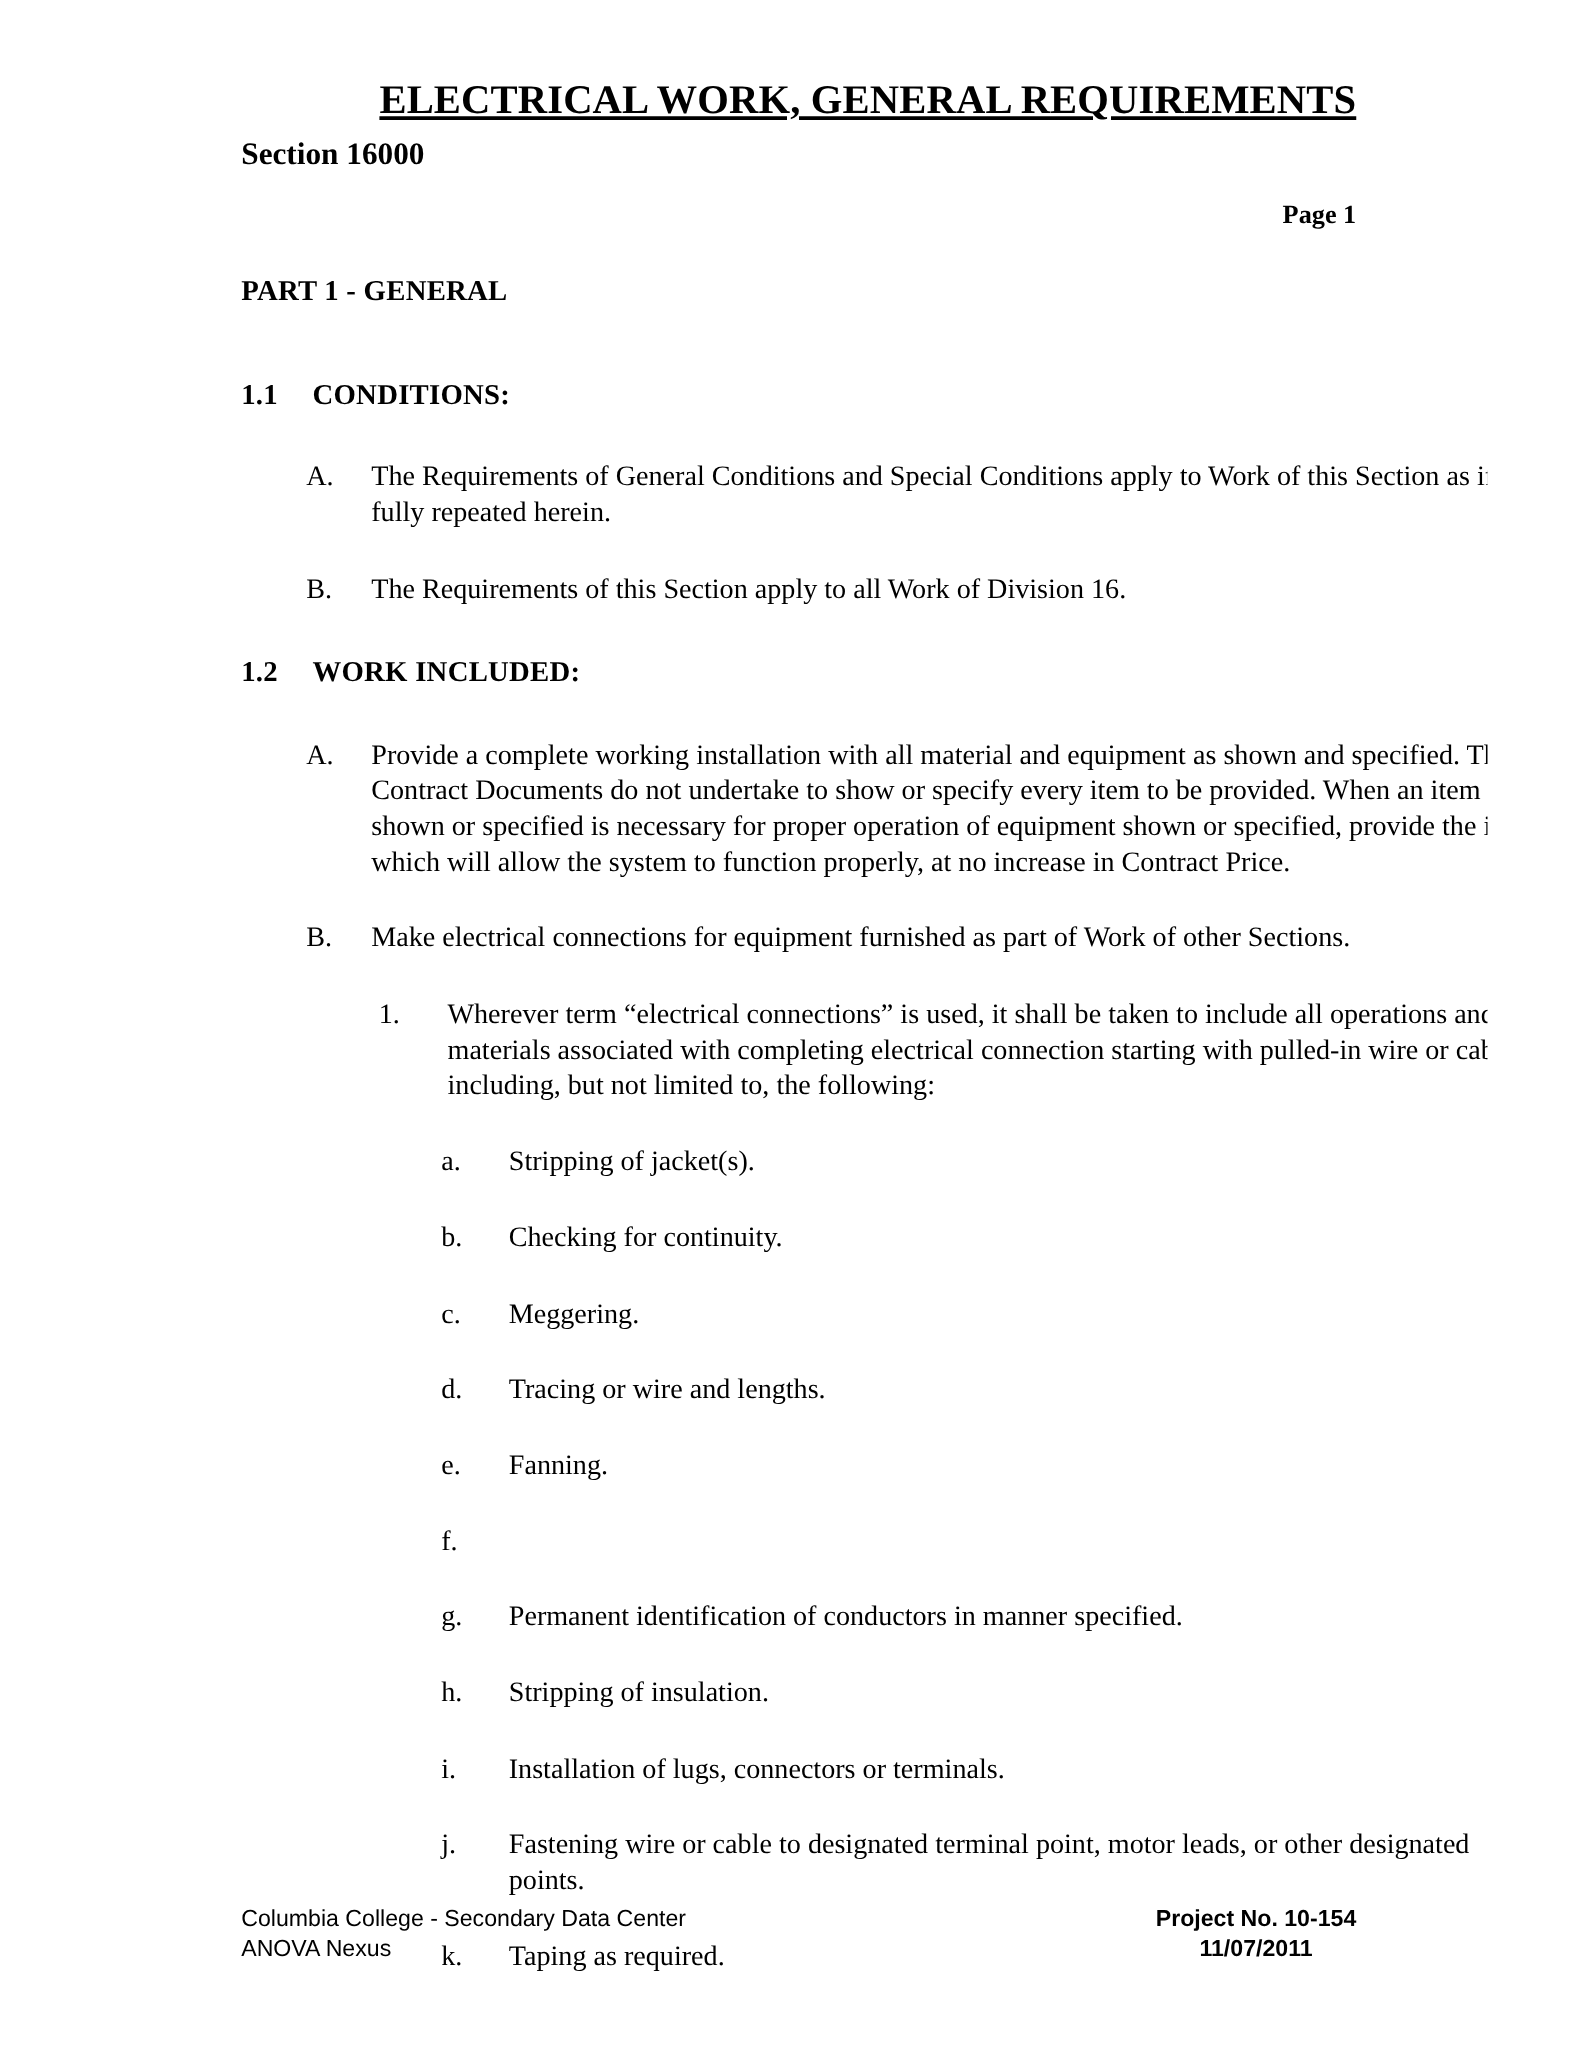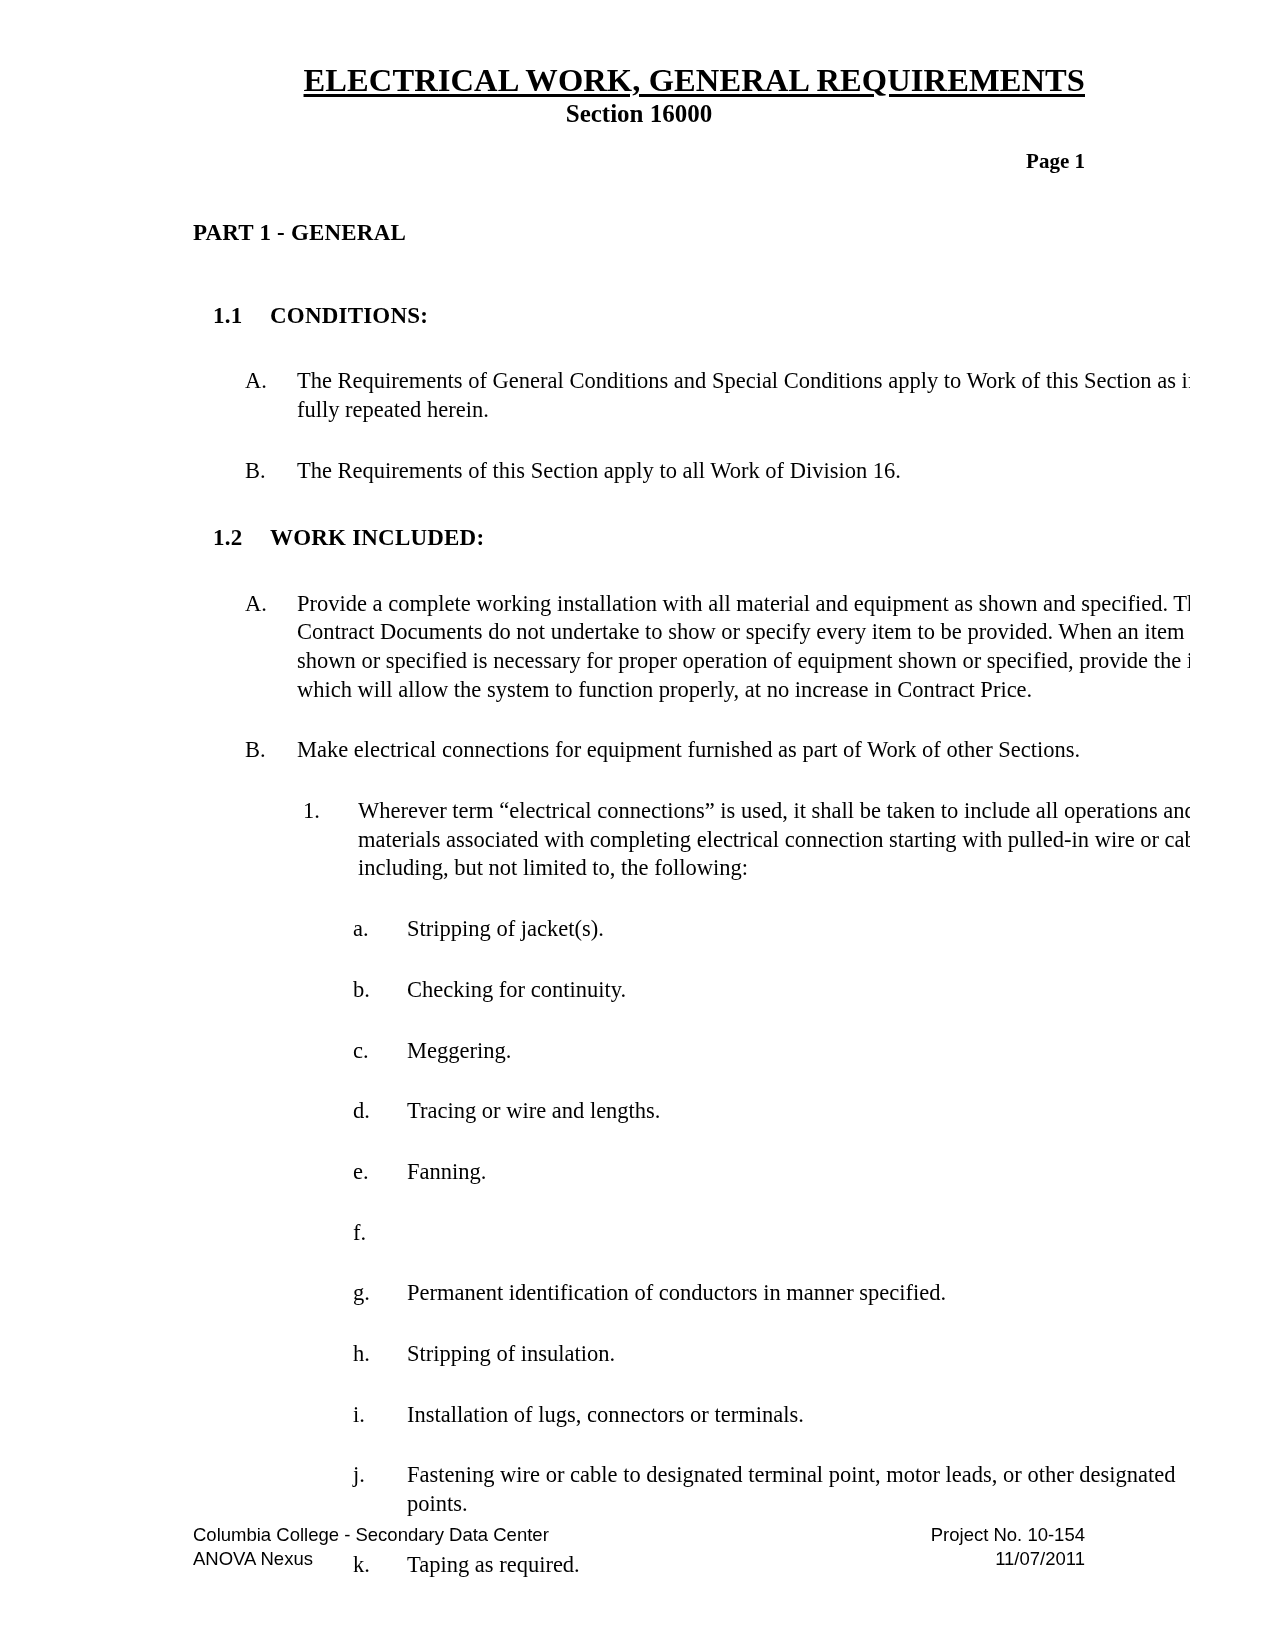--- a/index.html
+++ b/index.html
@@ -38,22 +38,22 @@
   }
   .doc-title span.ul {
     text-decoration: underline;
     text-underline-offset: 3px;
     text-decoration-thickness: 2.5px;
   }
   .doc-subline {
     font-weight: bold;
     font-size: 25px;
     line-height: 1.28;
-    text-align: center;
-    margin-top: 0;
+    text-align: left;
+    margin-top: 10px;
   }
   .doc-pageline {
     font-weight: bold;
     font-size: 21px;
     line-height: 1.25;
     text-align: right;
     margin-top: 18px;
   }
 
   
@@ -76,21 +76,20 @@
   .sec-heading {
     display: flex;
     font-weight: bold;
     font-size: 23px;
     letter-spacing: 0.2px;
     margin: 0 0 37px 0;
   }
   .sec-heading .num {
     width: 57px;
     flex: 0 0 57px;
-    margin-left: 20px;
   }
   .sec-heading .txt { flex: 1 1 auto; }
 
   
   .item-a {
     display: flex;
     margin: 0 0 32px 0;
     font-size: 22.5px;
     line-height: 1.275;
   }
@@ -139,21 +138,21 @@
     left: 108px;
     right: 105px;
     bottom: 79px;
     display: flex;
     justify-content: space-between;
     font-family: "Liberation Sans", "DejaVu Sans", sans-serif;
     font-size: 18.5px;
     line-height: 1.33;
   }
   .doc-footer .left  { text-align: left; }
-  .doc-footer .right { text-align: right; }
+  .doc-footer .right { text-align: center; font-weight: bold; }
 </style>
 </head>
 <body>
 
 <div class="page">
 
   <div class="doc-header">
     <div class="doc-title"><span class="ul">ELECTRICAL WORK, GENERAL REQUIREMENTS</span></div>
     <div class="doc-subline">Section 16000</div>
     <div class="doc-pageline">Page 1</div>

